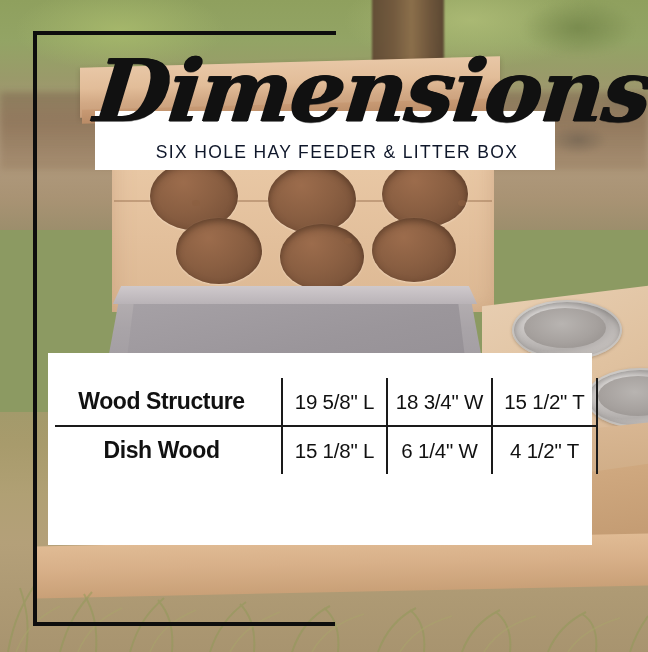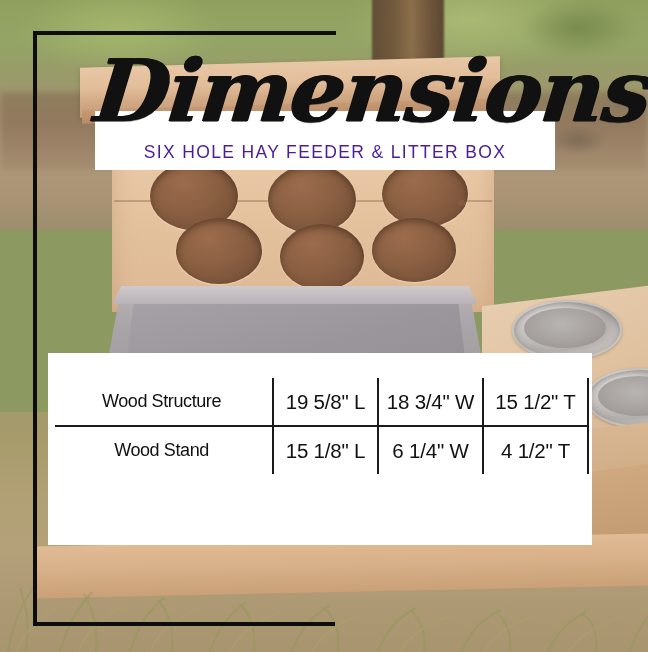--- a/index.html
+++ b/index.html
@@ -244,22 +244,23 @@
   }
   .title-sub {
     position: absolute;
     left: 95px; top: 142px;
     width: 460px;
     text-align: center;
     font-family: "Liberation Sans", sans-serif;
     font-size: 17.5px;
     font-weight: 400;
     letter-spacing: 1.35px;
-    color: #4c1d95;
+    color: #0f172a;
     white-space: nowrap;
+    padding-left: 12px;
   }
 
   
   .table-panel {
     position: absolute;
     left: 48px; top: 353px;
     width: 544px; height: 192px;
     background: #ffffff;
   }
   .dim-table {
@@ -274,25 +275,25 @@
     height: 47px;
     vertical-align: middle;
     text-align: center;
     font-family: "Liberation Sans", sans-serif;
     font-size: 20.5px;
     color: #111111;
     letter-spacing: -.2px;
     white-space: nowrap;
   }
   .dim-table td.label {
-    font-weight: 400;
-    font-size: 18px;
+    font-weight: 700;
+    font-size: 23px;
     letter-spacing: -.4px;
     width: 213px;
-    padding-right: 4px;
+    padding-right: 13px;
   }
   .dim-table td.val { width: 103px; }
   
   .dim-table td.label,
   .dim-table td.val {
     border-right: 2.5px solid #1a1a1a;
   }
   .dim-table td.val.last { border-right: 2.5px solid #1a1a1a; }
   
   .dim-table tr + tr td { border-top: 2.5px solid #1a1a1a; }
@@ -382,21 +383,21 @@
   <div class="table-panel"></div>
   <table class="dim-table">
     <tbody>
       <tr>
         <td class="label">Wood Structure</td>
         <td class="val">19 5/8" L</td>
         <td class="val">18 3/4" W</td>
         <td class="val last">15 1/2" T</td>
       </tr>
       <tr>
-        <td class="label">Wood Stand</td>
+        <td class="label">Dish Wood</td>
         <td class="val">15 1/8" L</td>
         <td class="val">6 1/4" W</td>
         <td class="val last">4 1/2" T</td>
       </tr>
     </tbody>
   </table>
 
 </div>
 
 </body></html>

